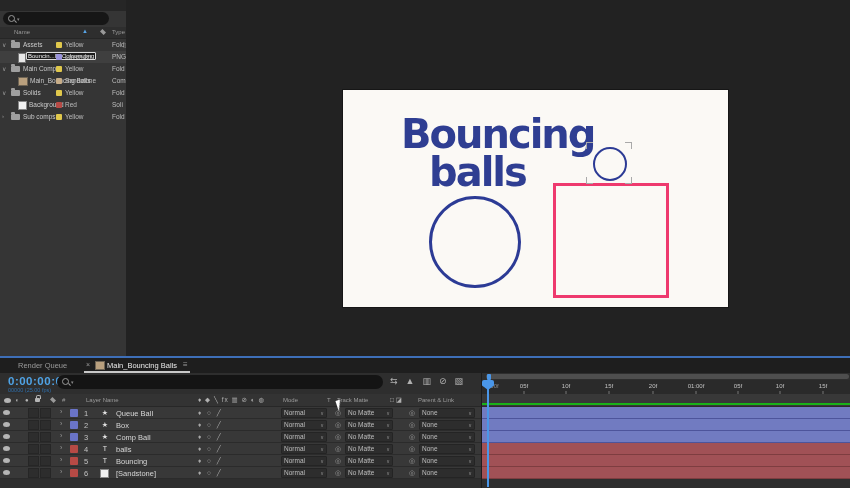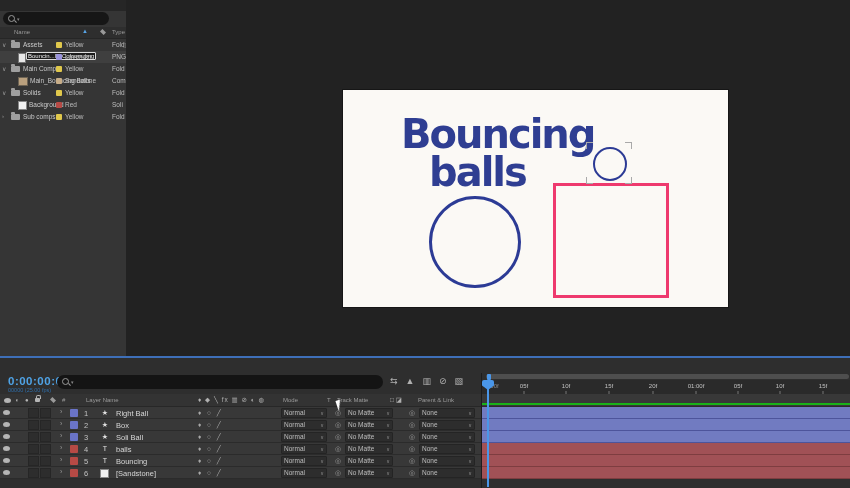--- a/index.html
+++ b/index.html
@@ -211,20 +211,28 @@
         <i class="c1"></i>
           <i class="c2"></i>
           <i class="c3"></i>
           <i class="c4"></i>
       </div>
     </div>
   </div>
 
   <div class="timeline-panel">
 
+    <div class="tl-tabs">
+      <span class="tab-rq">Render Queue</span>
+      <span class="tab-close">×</span>
+      <span class="tab-compic"></span>
+      <span class="tab-active-label">Main_Bouncing Balls</span>
+      <span class="tab-menu">≡</span>
+      <span class="tab-underline"></span>
+    </div>
 
     <div class="tl-controls">
       <span class="tc-time">0:00:00:00</span>
       <span class="tc-frames">00000 (25.00 fps)</span>
       <div class="tc-search">
         <span class="mag"></span>
         <span class="mag-carat">▾</span>
       </div>
       <div class="tc-icons">
         <span>⇆</span>
@@ -252,21 +260,21 @@
     </div>
 
     <div class="layer-row" style="top:49px;">
       <span class="eye-ic r-eye"></span>
       <span class="cell" style="left:28px;"></span>
         <span class="cell" style="left:40px;"></span>
       <span class="r-tw">›</span>
       <span class="r-chip chip-blue"></span>
       <span class="r-num">1</span>
       <span class="r-kind">★</span>
-      <span class="r-name">Right Ball</span>
+      <span class="r-name">Queue Ball</span>
       <span class="r-sw">♦ ○ ╱</span>
       <span class="ddl r-mode"><span>Normal</span><span class="car">∨</span></span>
       <span class="pick" style="left:335px;">◎</span>
       <span class="ddl r-matte"><span>No Matte</span><span class="car">∨</span></span>
       <span class="pick" style="left:409px;">◎</span>
       <span class="ddl r-parent"><span>None</span><span class="car">∨</span></span>
     </div>
 
     <div class="layer-row" style="top:61px;">
       <span class="eye-ic r-eye"></span>
@@ -286,21 +294,21 @@
     </div>
 
     <div class="layer-row" style="top:73px;">
       <span class="eye-ic r-eye"></span>
       <span class="cell" style="left:28px;"></span>
         <span class="cell" style="left:40px;"></span>
       <span class="r-tw">›</span>
       <span class="r-chip chip-blue"></span>
       <span class="r-num">3</span>
       <span class="r-kind">★</span>
-      <span class="r-name">Soli Ball</span>
+      <span class="r-name">Comp Ball</span>
       <span class="r-sw">♦ ○ ╱</span>
       <span class="ddl r-mode"><span>Normal</span><span class="car">∨</span></span>
       <span class="pick" style="left:335px;">◎</span>
       <span class="ddl r-matte"><span>No Matte</span><span class="car">∨</span></span>
       <span class="pick" style="left:409px;">◎</span>
       <span class="ddl r-parent"><span>None</span><span class="car">∨</span></span>
     </div>
 
     <div class="layer-row" style="top:85px;">
       <span class="eye-ic r-eye"></span>

